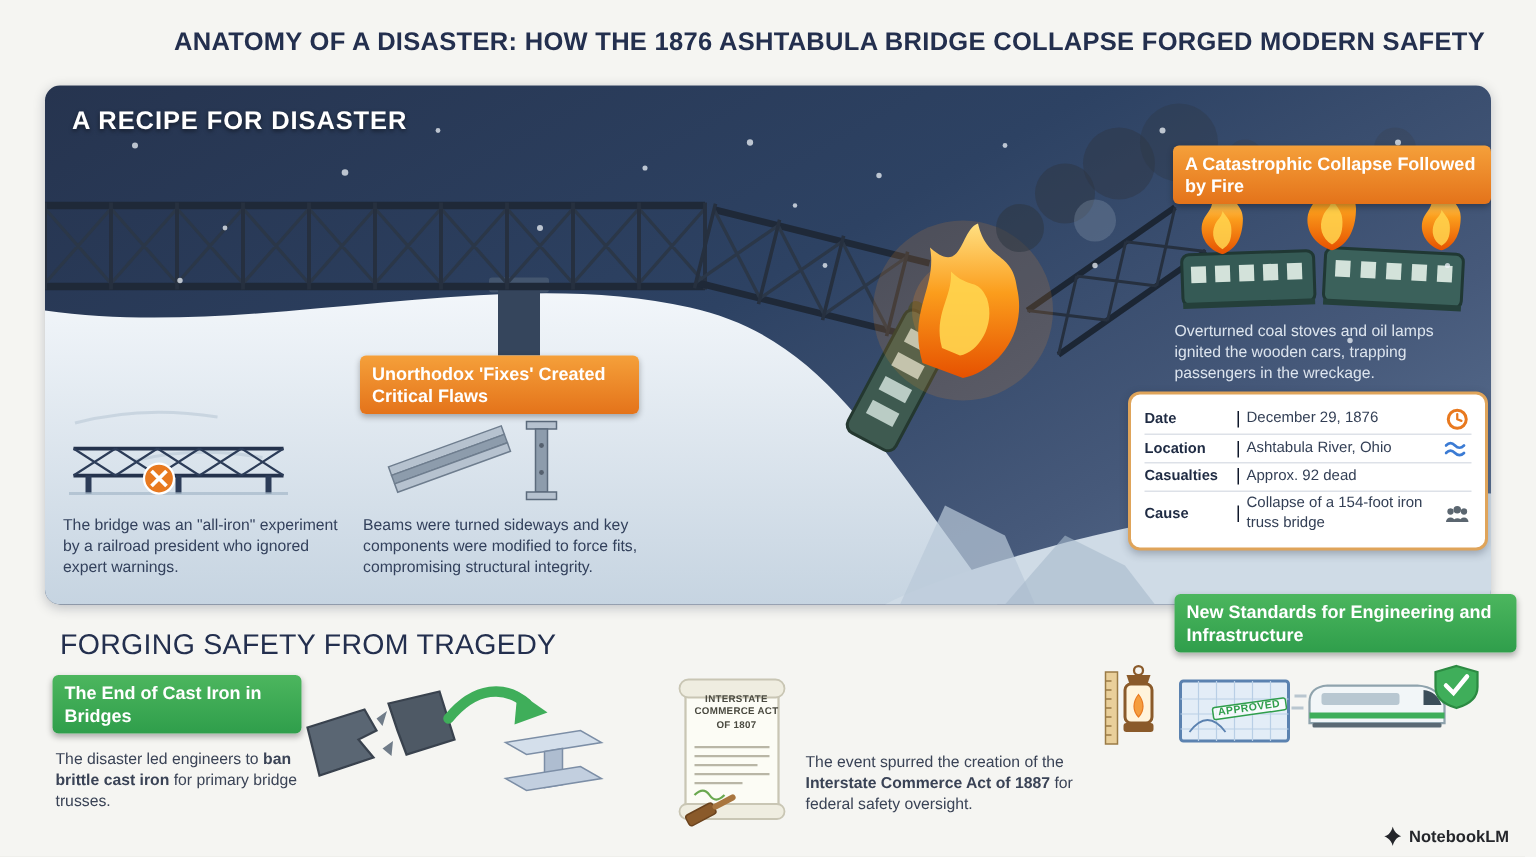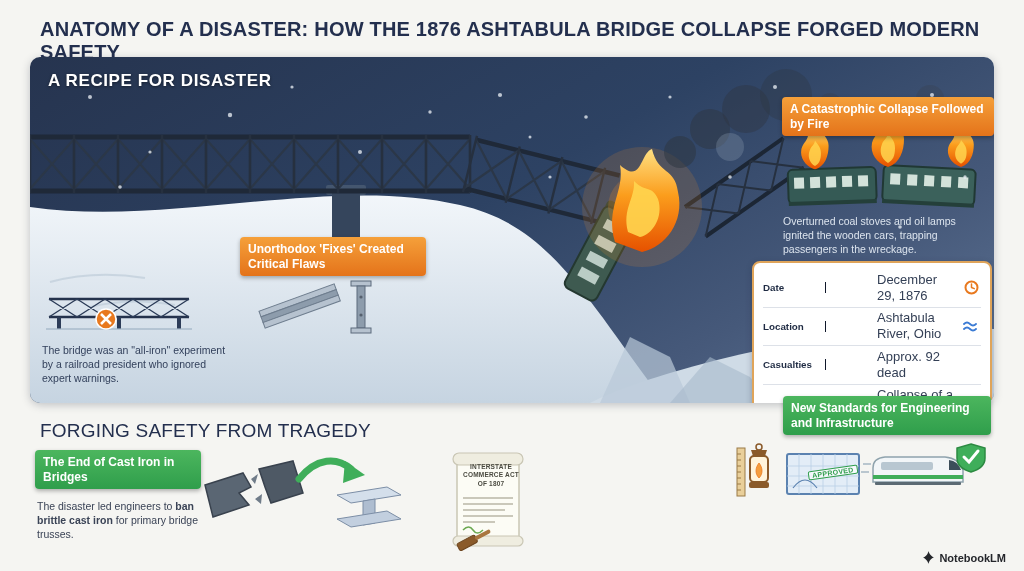--- a/index.html
+++ b/index.html
@@ -1,38 +1,38 @@
 <!DOCTYPE html>
 <html><head>
 <meta charset="utf-8">
 <style>
   html,body{margin:0;padding:0;background:#e9e9e6;}
   .stage{position:relative;width:1024px;height:571px;background:#f5f5f2;overflow:hidden;
          font-family:"Liberation Sans",sans-serif;}
   .abs{position:absolute;}
-  .title{left:40px;top:18px;width:950px;font-size:20px;font-weight:bold;color:#232f4e;letter-spacing:.2px;}
+  .title{left:40px;top:18px;width:950px;font-size:17px;font-weight:bold;color:#232f4e;letter-spacing:.2px;text-align:right;}
   .panel{left:30px;top:57px;width:964px;height:346px;border-radius:10px;overflow:hidden;
          background:linear-gradient(150deg,#26344f 0%,#2d4263 45%,#46597a 75%,#5f7596 100%);
          box-shadow:0 2px 8px rgba(30,40,60,.25);}
   .panel-heading{left:18px;top:14px;color:#ffffff;font-size:17px;font-weight:bold;letter-spacing:.6px;
          text-shadow:0 1px 3px rgba(0,0,0,.5);z-index:5;}
   .tag{display:inline-block;color:#fff;font-weight:bold;font-size:12px;line-height:1.22;
        padding:5px 8px;border-radius:4px;box-shadow:0 2px 4px rgba(0,0,0,.3);z-index:5;}
   .tag.orange{background:linear-gradient(180deg,#f5a03a,#e4731a);}
   .tag.green{background:linear-gradient(180deg,#4cb65e,#2f9e4b);}
   .pcap{font-size:10.5px;line-height:1.32;color:#33415c;z-index:5;}
   .pcap.on-dark{color:#dce4ee;}
   .facts{left:722px;top:204px;width:240px;background:#fff;border:2px solid #dfa45a;border-radius:8px;
          padding:6px 9px 7px;box-shadow:0 2px 6px rgba(30,40,60,.3);z-index:6;box-sizing:border-box;}
   .facts-title{font-size:11px;font-weight:bold;color:#1f2b43;letter-spacing:.2px;
          border-bottom:2px solid #c9ced8;padding-bottom:4px;margin-bottom:2px;}
   .fr{display:flex;align-items:center;border-bottom:1px solid #dde1e8;padding:2.5px 0;}
   .fr:last-child{border-bottom:none;}
   .fl{width:58px;font-weight:bold;font-size:9.8px;color:#1f2b43;border-right:1px solid #0f172a;padding-right:4px;}
-  .fv{flex:1;font-size:13px;color:#333f55;padding:0 5px;line-height:1.25;margin-left:46px;}
+  .fv{flex:1;font-size:10px;color:#333f55;padding:0 5px;line-height:1.25;}
   .fi{width:20px;display:flex;justify-content:center;align-items:center;}
   .heading2{left:40px;top:420px;font-size:19px;font-weight:normal;color:#232f4e;letter-spacing:.2px;}
   .fcap{font-size:10.5px;line-height:1.32;color:#3a4356;}
   .doc-title{font-size:6.5px;font-weight:bold;color:#4a4a40;text-align:center;line-height:1.3;letter-spacing:.2px;}
   .approved{font-size:7px;font-weight:bold;color:#2f9e4b;border:1px solid #2f9e4b;padding:0 3px;
             transform:rotate(-8deg);background:rgba(255,255,255,.7);border-radius:2px;letter-spacing:.3px;}
   .branding{right:18px;bottom:7px;display:flex;align-items:center;gap:4px;font-size:11px;font-weight:bold;color:#24262b;}
 </style>
 </head>
 <body>
@@ -171,20 +171,21 @@
         <rect x="15" y="22" width="80" height="6" fill="#b6c2cf" stroke="#6e7d8e"></rect>
         <rect x="15" y="28" width="80" height="6" fill="#8d9cac" stroke="#6e7d8e"></rect>
         <rect x="15" y="34" width="80" height="6" fill="#b6c2cf" stroke="#6e7d8e"></rect>
       </g>
       <rect x="106" y="6" width="20" height="5" fill="#b6c2cf" stroke="#5c6b7c"></rect>
       <rect x="112" y="11" width="8" height="42" fill="#8d9cac" stroke="#5c6b7c"></rect>
       <rect x="106" y="53" width="20" height="5" fill="#b6c2cf" stroke="#5c6b7c"></rect>
       <circle cx="116" cy="22" r="1.6" fill="#55606e"></circle>
         <circle cx="116" cy="40" r="1.6" fill="#55606e"></circle>
     </svg>
+    <div class="abs pcap" style="left:212px;top:287px;width:202px;">Beams were turned sideways and key components were modified to force fits, compromising structural integrity.</div>
 
     <div class="abs tag orange" style="left:752px;top:40px;width:196px;">A Catastrophic Collapse Followed by Fire</div>
     <div class="abs pcap on-dark" style="left:753px;top:158px;width:206px;">Overturned coal stoves and oil lamps ignited the wooden cars, trapping passengers in the wreckage.</div>
 
     <div class="abs facts">
       <div class="fr">
         <div class="fl">Date</div>
         <div class="fv">December 29, 1876</div>
         <div class="fi">
           <svg width="15" height="15" viewBox="0 0 15 15">
@@ -246,22 +247,25 @@
     <rect x="6" y="88" width="70" height="10" rx="5" fill="#efede0" stroke="#c9c6b4" stroke-width="1.2"></rect>
     <path d="M16 50H66 M16 56H66 M16 62H58 M16 68H66 M16 74H48" stroke="#b9b6a6" stroke-width="1.5"></path>
     <path d="M16,82 q6,-6 10,0 q4,6 10,0" stroke="#6aa84f" stroke-width="1.5" fill="none"></path>
     <g transform="rotate(-28 22 94)">
       <rect x="10" y="90" width="20" height="8" rx="2" fill="#8a5a2a" stroke="#6b431d"></rect>
       <rect x="29" y="92" width="17" height="4" rx="2" fill="#a9763f"></rect>
     </g>
   </svg>
   <div class="abs doc-title" style="left:461px;top:463px;width:60px;">INTERSTATE COMMERCE ACT OF 1807</div>
 
-
-  <div class="abs tag green" style="left:783px;top:396px;width:208px;box-sizing:border-box;z-index:7;">New Standards for Engineering and Infrastructure</div>
+  <div class="abs fcap" style="left:537px;top:502px;width:208px;">
+    <span>The event spurred the creation of the </span><b>Interstate Commerce Act of 1887</b><span> for federal safety oversight.</span>
+  </div>
+
+  <div class="abs tag green" style="left:783px;top:396px;width:228px;box-sizing:border-box;z-index:7;">New Standards for Engineering and Infrastructure</div>
 
   <svg class="abs" style="left:735px;top:442px;" width="255" height="62" viewBox="0 0 255 62">
     <g>
       <rect x="2" y="6" width="8" height="48" fill="#e9cf9a" stroke="#9a7b46"></rect>
       <path d="M2 12H6M2 18H6M2 24H6M2 30H6M2 36H6M2 42H6M2 48H6" stroke="#9a7b46" stroke-width="1"></path>
     </g>
     <g>
       <circle cx="24" cy="5" r="3" fill="none" stroke="#8a5a2a" stroke-width="1.5"></circle>
       <path d="M16,8 L32,8 L30,14 L18,14 Z" fill="#8a5a2a"></path>
       <rect x="15" y="14" width="18" height="26" rx="4" fill="#fff4dc" stroke="#8a5a2a" stroke-width="2"></rect>

